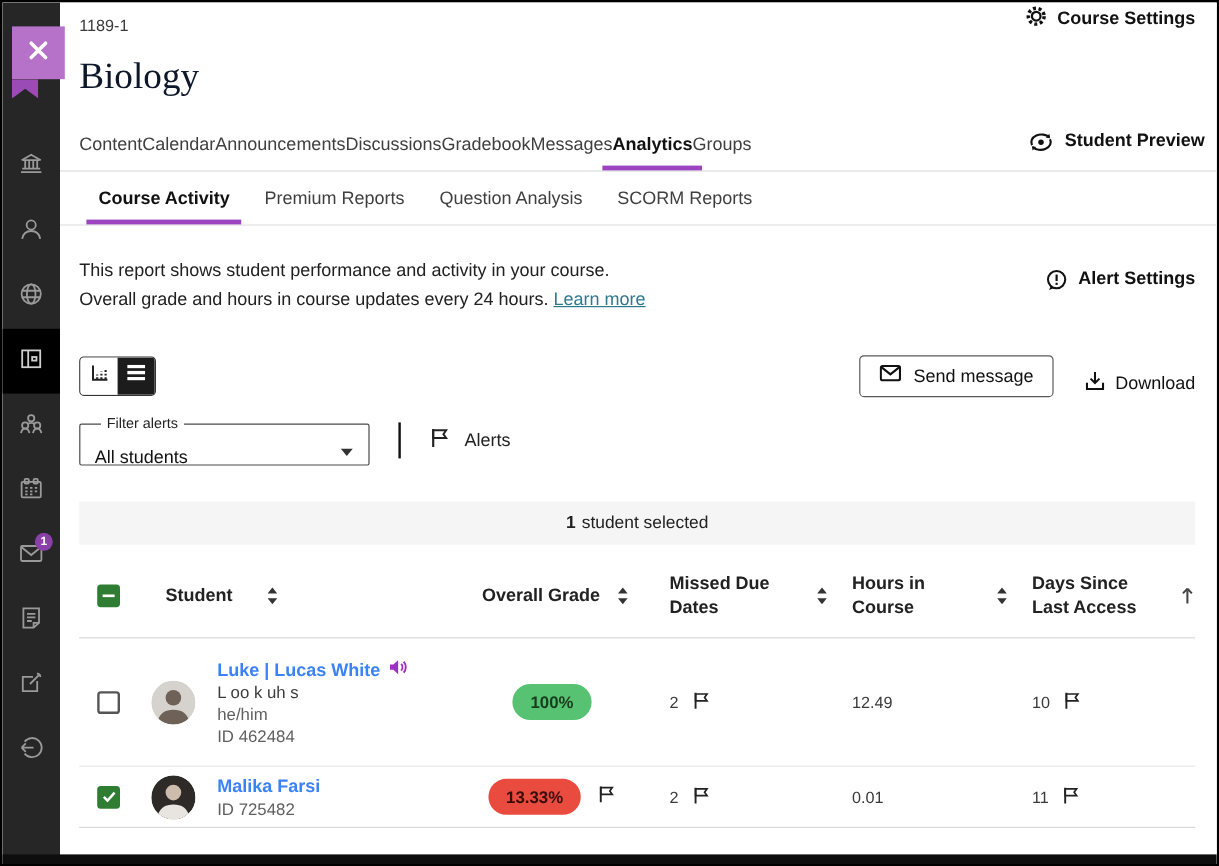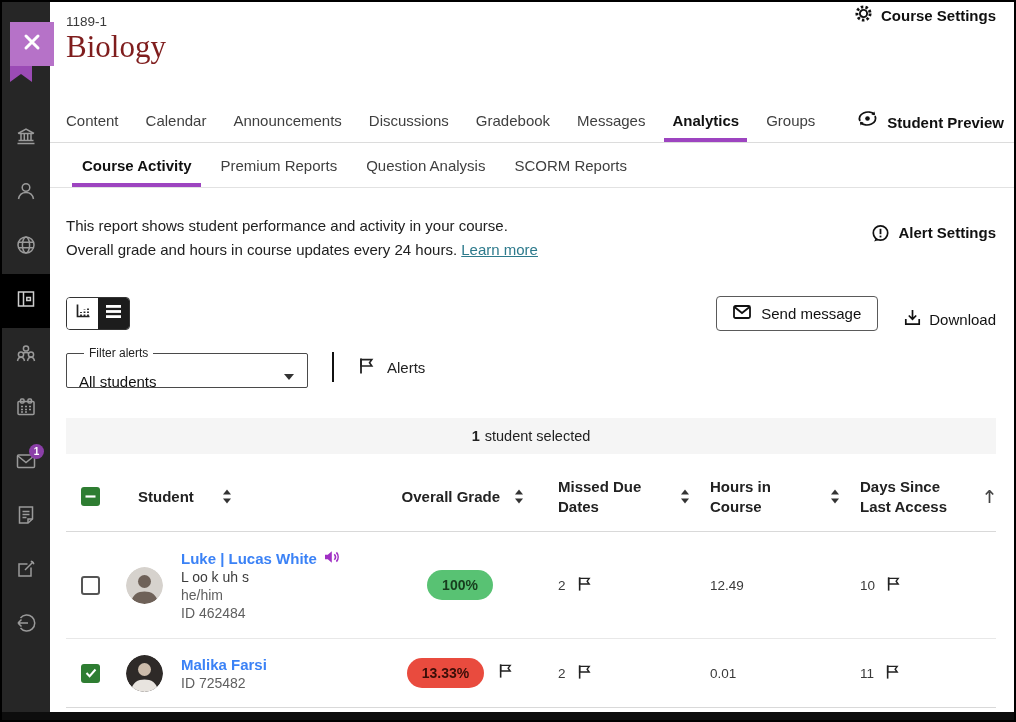--- a/index.html
+++ b/index.html
@@ -17,29 +17,29 @@
   .msg-badge { position:absolute; top:8px; right:6px; min-width:15px; height:15px; border-radius:8px; background:#8B3FA8; color:#fff; font-size:10px; font-weight:bold; display:flex; align-items:center; justify-content:center; }
 
   .close-btn { position:absolute; left:8px; top:20px; width:44px; height:44px; background:#B672C8; z-index:9; display:flex; align-items:center; justify-content:center; cursor:pointer; }
   .close-ribbon { position:absolute; left:8px; top:64px; width:22px; height:16px; background:#9B4BB5; clip-path:polygon(0 0,100% 0,100% 100%,50% 50%,0 100%); z-index:8; }
 
   
   .content { position:absolute; left:48px; top:0; right:0; bottom:0; background:#fff; }
 
   .page-header { position:relative; height:96px; padding:12px 18px 0 16px; }
   .course-code { font-size:13.5px; color:#3a3a3a; }
-  .course-title { font-family:"Liberation Serif", serif; font-size:31px; color:#7f1d1d; margin-top:0; font-weight:500; }
+  .course-title { font-family:"Liberation Serif", serif; font-size:31px; color:#0f172a; margin-top:16px; font-weight:500; }
   .course-settings { position:absolute; right:18px; top:2px; display:flex; align-items:center; gap:8px; font-size:15px; font-weight:bold; color:#111; cursor:pointer; }
 
   .navbar { position:relative; height:45px; border-bottom:1px solid #dcdcdc; display:flex; align-items:center; padding:0 10px 0 16px; }
-  .nav-tabs { display:flex; gap:27px; height:100%; align-items:center; }
+  .nav-tabs { display:flex; height:100%; align-items:center; }
   .nav-tab { position:relative; font-size:15px; color:#3f3f3f; height:100%; display:flex; align-items:center; cursor:pointer; white-space:nowrap; }
   .nav-tab.active { color:#111; font-weight:bold; }
   .nav-tab.active::after { content:""; position:absolute; left:-8px; right:-8px; bottom:0; height:4px; background:#9D44C0; }
-  .student-preview { margin-left:auto; display:flex; align-items:flex-end; gap:8px; font-size:15px; font-weight:bold; color:#111; cursor:pointer; }
+  .student-preview { margin-left:auto; display:flex; align-items:flex-start; gap:8px; font-size:15px; font-weight:bold; color:#111; cursor:pointer; }
 
   .subnav { position:relative; height:45px; border-bottom:1px solid #e2e2e2; display:flex; align-items:center; gap:29px; padding:0 16px 0 32px; }
   .sub-tab { position:relative; font-size:15px; color:#3f3f3f; height:100%; display:flex; align-items:center; cursor:pointer; white-space:nowrap; }
   .sub-tab.active { color:#111; font-weight:bold; }
   .sub-tab.active::after { content:""; position:absolute; left:-10px; right:-10px; bottom:0; height:4px; background:#9D44C0; }
 
   .info-row { position:relative; margin-top:26px; padding:0 18px 0 16px; display:flex; }
   .info-text { font-size:15px; color:#212121; line-height:24px; }
   .learn-more { color:#2D7A8C; text-decoration:underline; cursor:pointer; }
   .alert-settings { margin-left:auto; display:flex; align-items:flex-start; gap:8px; font-size:15px; font-weight:bold; color:#111; cursor:pointer; padding-top:10px; white-space:nowrap; }
@@ -69,21 +69,21 @@
   .thead { height:70px; border-bottom:1px solid #d9d9d9; }
   .th { display:flex; align-items:center; gap:26px; font-size:15px; font-weight:600; color:#222; padding-left:18px; }
   .th .lbl { max-width:96px; line-height:20px; }
   .th.right { justify-content:flex-end; padding-right:14px; gap:12px; }
   .sort-btn { background:none; border:none; cursor:pointer; padding:2px; display:flex; }
   .cb { width:19px; height:19px; border-radius:3px; display:flex; align-items:center; justify-content:center; cursor:pointer; margin-left:15px; }
   .cb.indeterminate, .cb.checked { background:#2E7D32; }
   .cb.unchecked { background:#fff; border:2px solid #555; }
 
   .trow1 { height:106px; }
-  .trow2 { height:70px; border-top:1px solid #e8e8e8; border-bottom:1px solid #d9d9d9; }
+  .trow2 { height:52px; border-top:1px solid #e8e8e8; border-bottom:1px solid #d9d9d9; }
   .student-cell { display:flex; align-items:center; gap:18px; padding-left:6px; }
   .avatar { width:37px; height:37px; border-radius:50%; overflow:hidden; flex:none; }
   .stu-name { font-size:15px; font-weight:bold; color:#3b82f6; display:flex; align-items:center; gap:7px; }
   .stu-sub { font-size:14px; color:#3c3c3c; margin-top:2px; }
   .stu-muted { font-size:14px; color:#5f5f5f; margin-top:2px; }
   .grade-cell { display:flex; align-items:center; justify-content:center; gap:14px; }
   .pill { border-radius:17px; padding:7px 15px; font-size:14px; font-weight:bold; }
   .pill.green { color:#173D1E; }
   .pill.red { color:#3A0E08; }
   .num-cell { display:flex; align-items:center; gap:11px; font-size:13.5px; color:#3a3a3a; padding-left:18px; }

